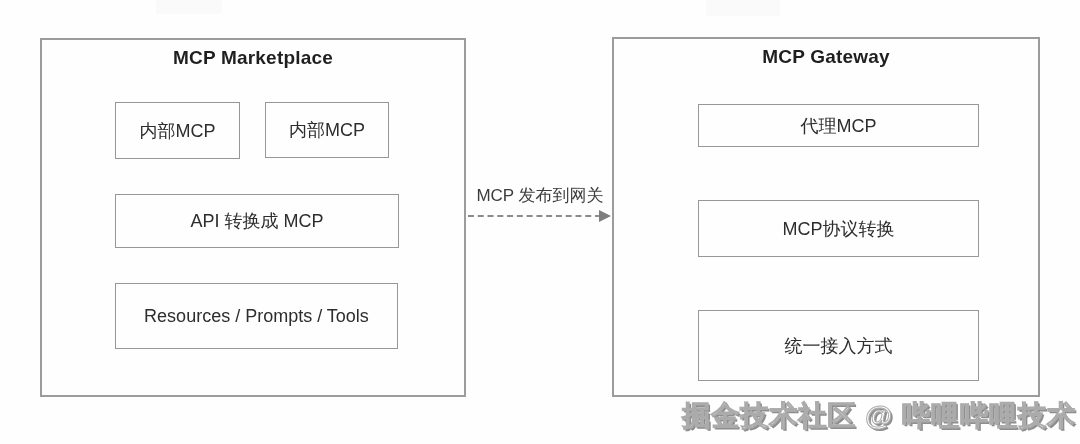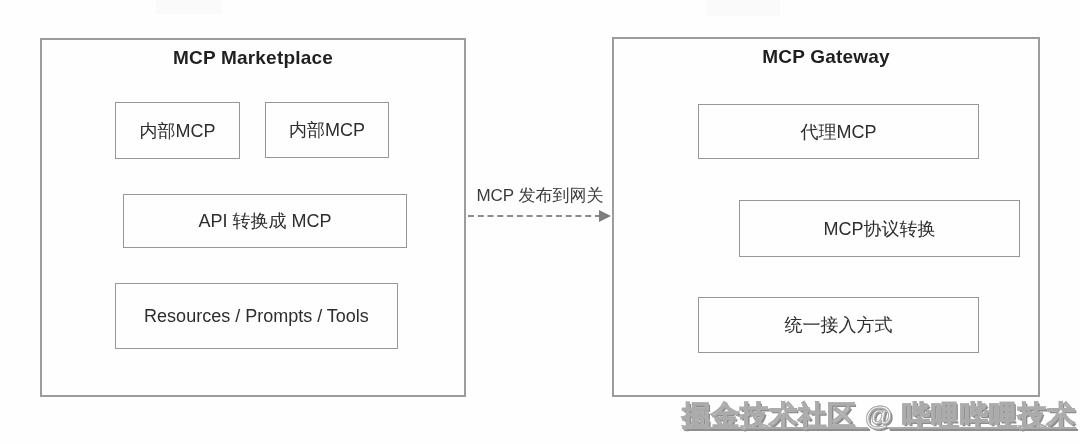--- a/index.html
+++ b/index.html
@@ -42,26 +42,26 @@
     display: flex;
     align-items: center;
     justify-content: center;
     font-size: 18px;
     color: #2d2d2d;
     white-space: nowrap;
   }
   
   .node-internal  { left: 73px;  top: 62px;  width: 125px; height: 57px; }
   .node-external  { left: 223px; top: 62px;  width: 124px; height: 56px; }
-  .node-api       { left: 81px;  top: 154px; width: 284px; height: 54px; }
+  .node-api       { left: 73px;  top: 154px; width: 284px; height: 54px; }
   .node-resources { left: 73px;  top: 243px; width: 283px; height: 66px; }
   
-  .node-proxy     { left: 84px;  top: 65px;  width: 281px; height: 55px; }
-  .node-protocol  { left: 84px;  top: 161px; width: 281px; height: 57px; margin-left: 41px; }
-  .node-unified   { left: 84px;  top: 258px; width: 281px; height: 56px; }
+  .node-proxy     { left: 84px;  top: 65px;  width: 281px; height: 43px; }
+  .node-protocol  { left: 84px;  top: 161px; width: 281px; height: 57px; }
+  .node-unified   { left: 84px;  top: 271px; width: 281px; height: 71px; }
 
   .arrow-line {
     position: absolute;
     left: 468px;
     top: 215px;
     width: 133px;
     height: 0;
     border-top: 2px dashed #8b8b8b;
   }
   .arrow-head {
@@ -87,21 +87,20 @@
     position: absolute;
     right: 4px;
     top: 397px;
     font-size: 28px;
     font-weight: bold;
     color: #fafafa;
     -webkit-text-stroke: 1px #ababab;
     text-shadow: 2px 2px 0 #8e8e8e, 1px 1px 0 #a5a5a5;
     white-space: nowrap;
     letter-spacing: 1px;
-    text-decoration: underline;
   }
   .smudge {
     position: absolute;
     background: #fafafa;
     border-radius: 2px;
   }
   .smudge-a { left: 156px; top: 0; width: 66px; height: 14px; }
   .smudge-b { left: 706px; top: 0; width: 74px; height: 16px; }
 </style>
 </head>

